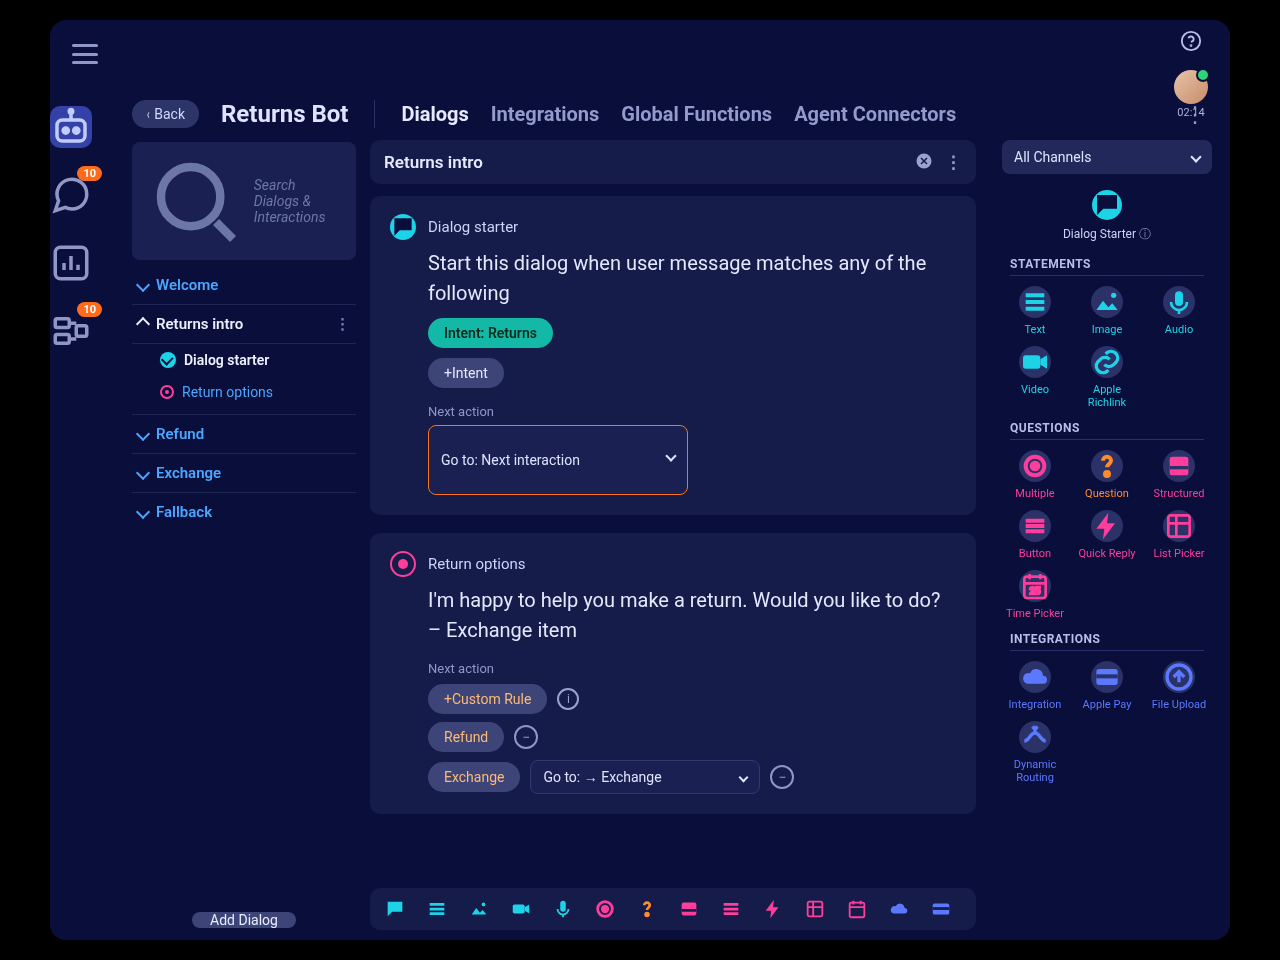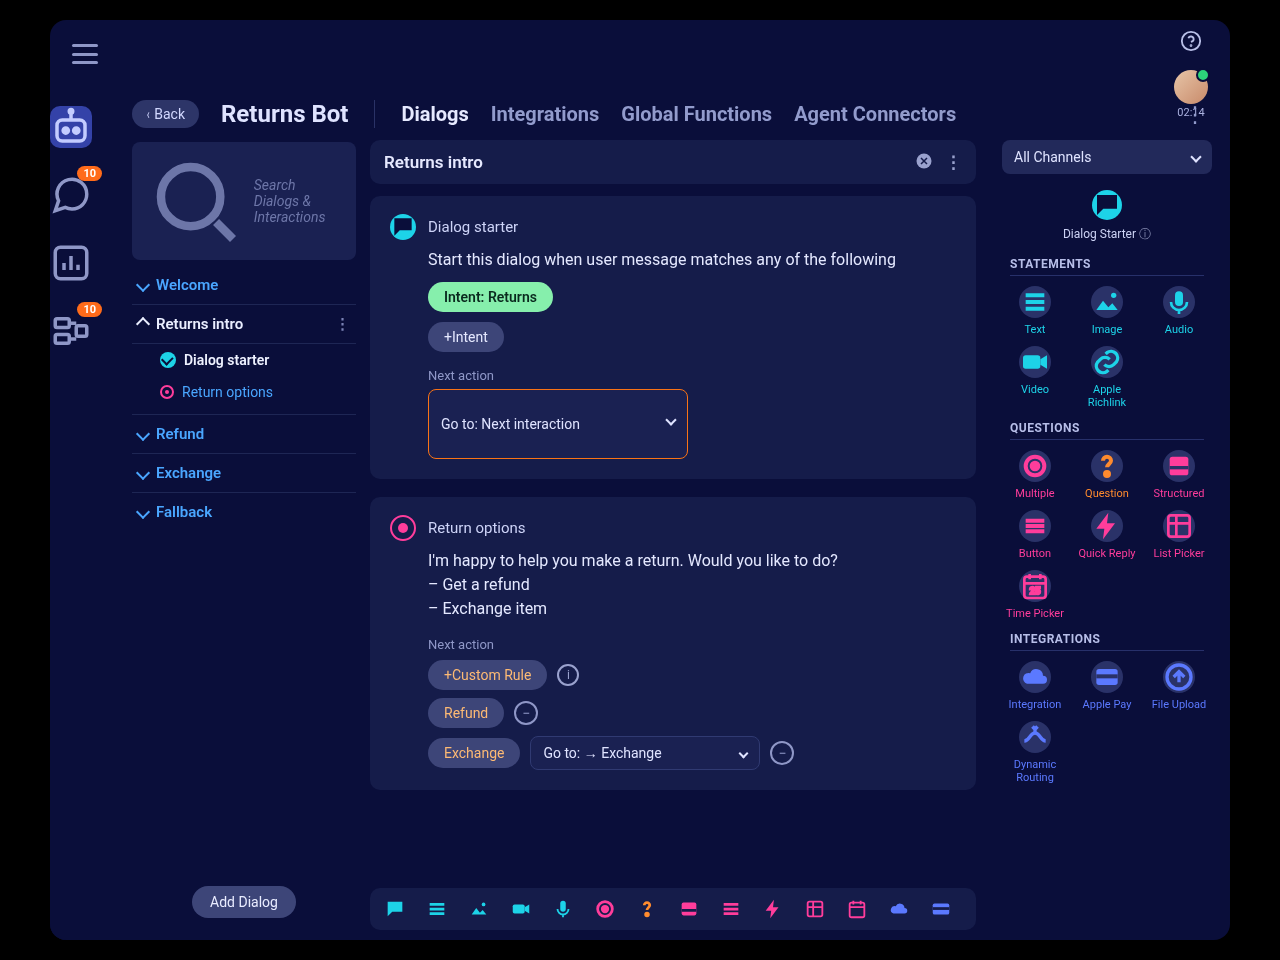--- a/index.html
+++ b/index.html
@@ -33,33 +33,33 @@
 .dl-item { display:flex; align-items:center; gap:8px; padding:10px 6px; color:#4aa6ff; font-size:15px; font-weight:600; border-bottom:1px solid #1e2654; cursor:pointer; }
 .dl-item.open { color:#eaeeff; }
 .dl-sub { padding:8px 6px 8px 28px; display:flex; align-items:center; gap:8px; font-size:14px; cursor:pointer; }
 .dl-sub.sel { color:#eef1ff; font-weight:600; }
 .dl-sub.unsel { color:#4aa6ff; }
 .dot-cyan { width:16px; height:16px; border-radius:50%; background:#1dd3e8; display:flex; align-items:center; justify-content:center; }
 .dot-cyan::after{content:"";width:8px;height:6px;border:2px solid #0a0e3a;border-top:none;border-right:none;transform:rotate(-45deg) translate(0,-1px);}
 .dot-pink { width:14px; height:14px; border-radius:50%; border:2px solid #ff3d9b; position:relative; }
 .dot-pink::after{content:"";position:absolute;inset:3px;background:#ff3d9b;border-radius:50%;}
 .chev { width:10px; height:10px; border:2px solid currentColor; border-top:none; border-left:none; transform:rotate(45deg); }
-.add-dialog { margin-top:auto; margin-bottom:14px; align-self:center; background:#3d4578; border:none; color:#e9ecff; padding:8px 18px; border-radius:16px; font-size:14px; cursor:pointer; }
+.add-dialog { margin-top:auto; margin-bottom:4px; align-self:center; background:#3d4578; border:none; color:#e9ecff; padding:0 18px; border-radius:16px; font-size:14px; cursor:pointer; }
 .canvas { flex:1; padding:6px 14px 0 10px; overflow:hidden; display:flex; flex-direction:column; position:relative; }
 .canvas-head { background:#151c4a; border-radius:10px; padding:12px 14px; display:flex; align-items:center; color:#e6e9ff; font-size:17px; font-weight:600; margin-bottom:12px; }
 .canvas-head .icons { margin-left:auto; display:flex; gap:12px; color:#9aa2ce; }
 .node { background:#151c4a; border-radius:10px; padding:18px 20px 20px 20px; margin-bottom:18px; }
 .node-head { display:flex; align-items:center; gap:12px; color:#cdd3f7; font-size:15px; margin-bottom:8px; }
 .node-circle { width:26px; height:26px; border-radius:50%; display:flex; align-items:center; justify-content:center; }
 .node-circle.cyan { background:#1dd3e8; }
 .node-circle.pink { border:2px solid #ff3d9b; position:relative; }
 .node-circle.pink::after{content:"";position:absolute;inset:6px;background:#ff3d9b;border-radius:50%;}
-.node-body { color:#e4e8ff; font-size:16px; line-height:1.5; margin-left:38px; }
+.node-body { color:#e4e8ff; font-size:20px; line-height:1.5; margin-left:38px; }
 .chip { display:inline-block; border-radius:16px; padding:7px 16px; font-size:14px; margin-top:10px; margin-right:8px; cursor:pointer; }
-.chip.green { background:#86efac; color:#0a2a1e; font-weight:600; }
+.chip.green { background:#14b8a6; color:#0a2a1e; font-weight:600; }
 .chip.grey { background:#3d4578; color:#e6e9ff; }
 .field-label { font-size:13px; color:#8f97c7; margin:16px 0 6px 38px; }
 .select { margin-left:38px; background:#1a2152; border:1px solid #f97316; border-radius:8px; padding:26px 12px; color:#dfe3ff; font-size:14px; display:flex; align-items:flex-start; justify-content:space-between; max-width:260px; cursor:pointer; }
 .rule-row { display:flex; align-items:center; gap:10px; margin:8px 0 0 38px; }
 .rule-chip { background:#3d4578; color:#fdba74; border-radius:16px; padding:7px 16px; font-size:14px; cursor:pointer; }
 .rule-select { flex:1; max-width:230px; background:#1a2152; border:1px solid #303a72; border-radius:8px; padding:8px 12px; color:#dfe3ff; font-size:14px; display:flex; align-items:center; gap:6px; cursor:pointer; }
 .circle-btn { width:24px; height:24px; border-radius:50%; border:2px solid #8f97c7; display:flex; align-items:center; justify-content:center; color:#8f97c7; cursor:pointer; font-size:14px; }
 .right-panel { width:240px; padding:6px 18px 12px 12px; overflow:auto; }
 .channel-select { background:#22295a; border-radius:8px; padding:9px 12px; color:#dfe3ff; font-size:14px; display:flex; justify-content:space-between; align-items:center; margin-bottom:16px; cursor:pointer; }
 .panel-center { text-align:center; margin-bottom:14px; }
@@ -243,21 +243,20 @@
             </div>
           </div>
 
           <div class="node">
             <div class="node-head">
               <div class="node-circle pink"></div>
               <span>Return options</span>
             </div>
             <div class="node-body">
               <div>I'm happy to help you make a return. Would you like to do?</div>
-              <div>– Get a refund</div>
               <div>– Exchange item</div>
             </div>
             <div class="field-label">Next action</div>
             <div class="rule-row">
               <span class="rule-chip">+Custom Rule</span>
               <span class="info-circ">i</span>
             </div>
             <div class="rule-row">
               <span class="rule-chip">Refund</span>
               <span class="circle-btn">−</span>

